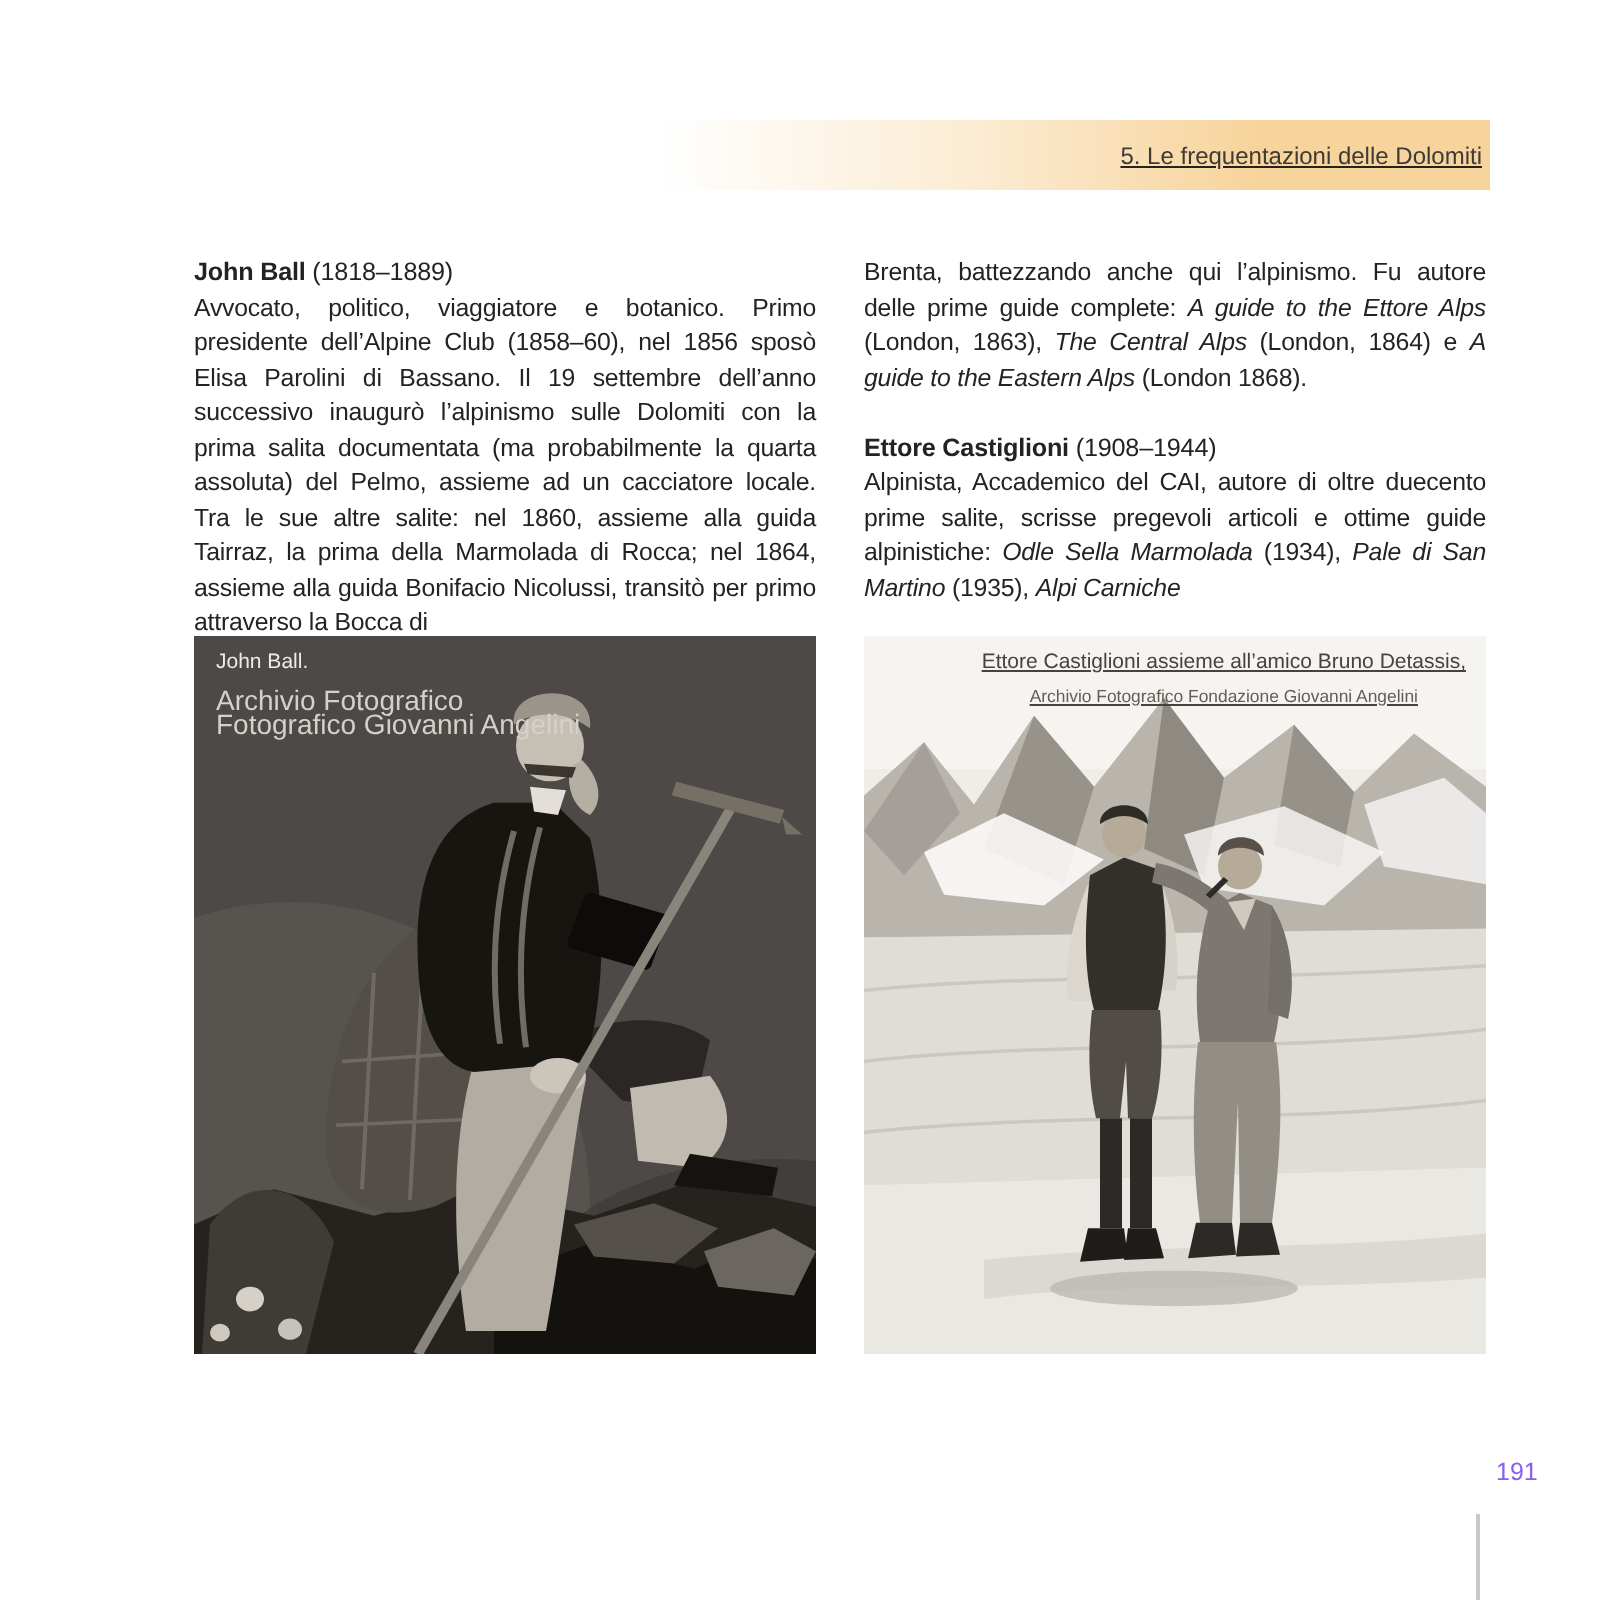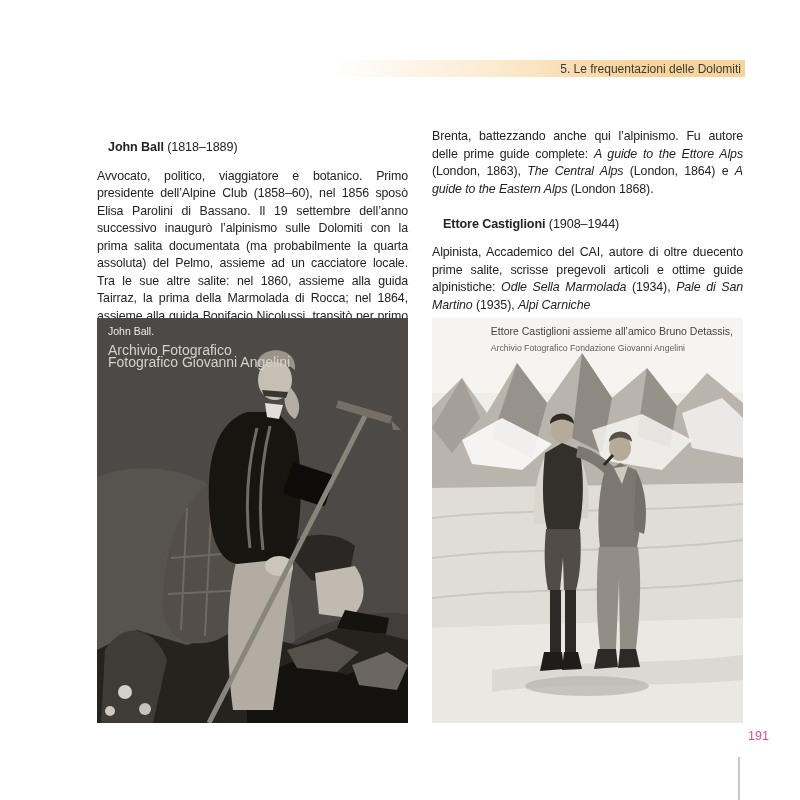--- a/index.html
+++ b/index.html
@@ -6,71 +6,71 @@
   html,body { margin:0; padding:0; }
   body {
     width:800px; height:800px; position:relative; overflow:hidden;
     background:#ffffff;
     font-family:"Liberation Sans","DejaVu Sans",sans-serif;
     color:#242321;
   }
 
   
   .chapter-bar {
-    position:absolute; left:330px; top:60px; width:415px; height:17px;
+    position:absolute; left:330px; top:60px; width:415px; height:35px;
     background:linear-gradient(90deg, rgba(247,212,156,0) 0%, rgba(247,212,156,0.45) 38%, #f7d49c 72%);
-    display:flex; align-items:center; justify-content:flex-end;
+    display:flex; align-items:center; justify-content:flex-end;text-decoration:underline;
   }
   .chapter-bar .chapter-label {
     font-size:12px; line-height:1; color:#3d3b37; padding-right:4px;
   }
 
   
   .col {
     position:absolute; top:128px; width:311px;
     font-size:12.4px; line-height:17.5px; letter-spacing:-0.1px;
     text-align:justify;
   }
   .col-left  { left:97px; }
   .col-right { left:432px; }
   .entry-heading {
-    margin:11px; font-size:12.6px; line-height:17.5px; font-weight:bold; text-align:left;
+    margin:0; font-size:12.6px; line-height:17.5px; font-weight:bold; text-align:left;
   }
   .entry-heading .entry-dates { font-weight:normal; }
   .col p { margin:0; }
   .col-right .entry-heading { margin-top:17.5px; }
   .col em { font-style:italic; }
 
   
   .photo {
-    position:absolute; top:318px; width:311px; height:405px; overflow:hidden;
+    position:absolute; top:318px; width:311px; height:359px; overflow:hidden;
   }
   .photo-left  { left:97px;  background:#4c4946; }
   .photo-right { left:432px; background:#efede8; }
   .photo svg { position:absolute; left:0; top:0; width:100%; height:100%; display:block; }
 
   .cap-left {
     position:absolute; left:11px; top:7px; color:#edebe6; text-align:left;
   }
   .cap-left .cap-title  { font-size:10.5px; line-height:13px; margin:0 0 7px 0; }
   .cap-left .cap-credit { font-size:14px;  line-height:11.5px; color:#d5d1ca; }
 
   .cap-right {
-    position:absolute; right:10px; top:7px; text-align:left; color:#45433e;
+    position:absolute; right:10px; top:7px; text-align:center; color:#45433e;text-decoration:underline;
   }
   .cap-right .cap-line   { font-size:10.5px; line-height:13.5px; }
   .cap-right .cap-credit { font-size:8.7px;  line-height:11px; margin-top:4px; color:#615e57; }
 
   
   .footer-rule {
     position:absolute; left:738px; top:757px; width:2px; height:43px;
     background:#cbc8c4;
   }
   .page-number {
-    position:absolute; left:748px; top:729px; font-size:12.5px; color:#ec4899;
+    position:absolute; left:748px; top:729px; font-size:12.5px; color:#8b5cf6;
   }
 </style>
 </head>
 <body>
 
 <div class="page">
 
   <div class="chapter-bar">
     <span class="chapter-label">5. Le frequentazioni delle Dolomiti</span>
   </div>

